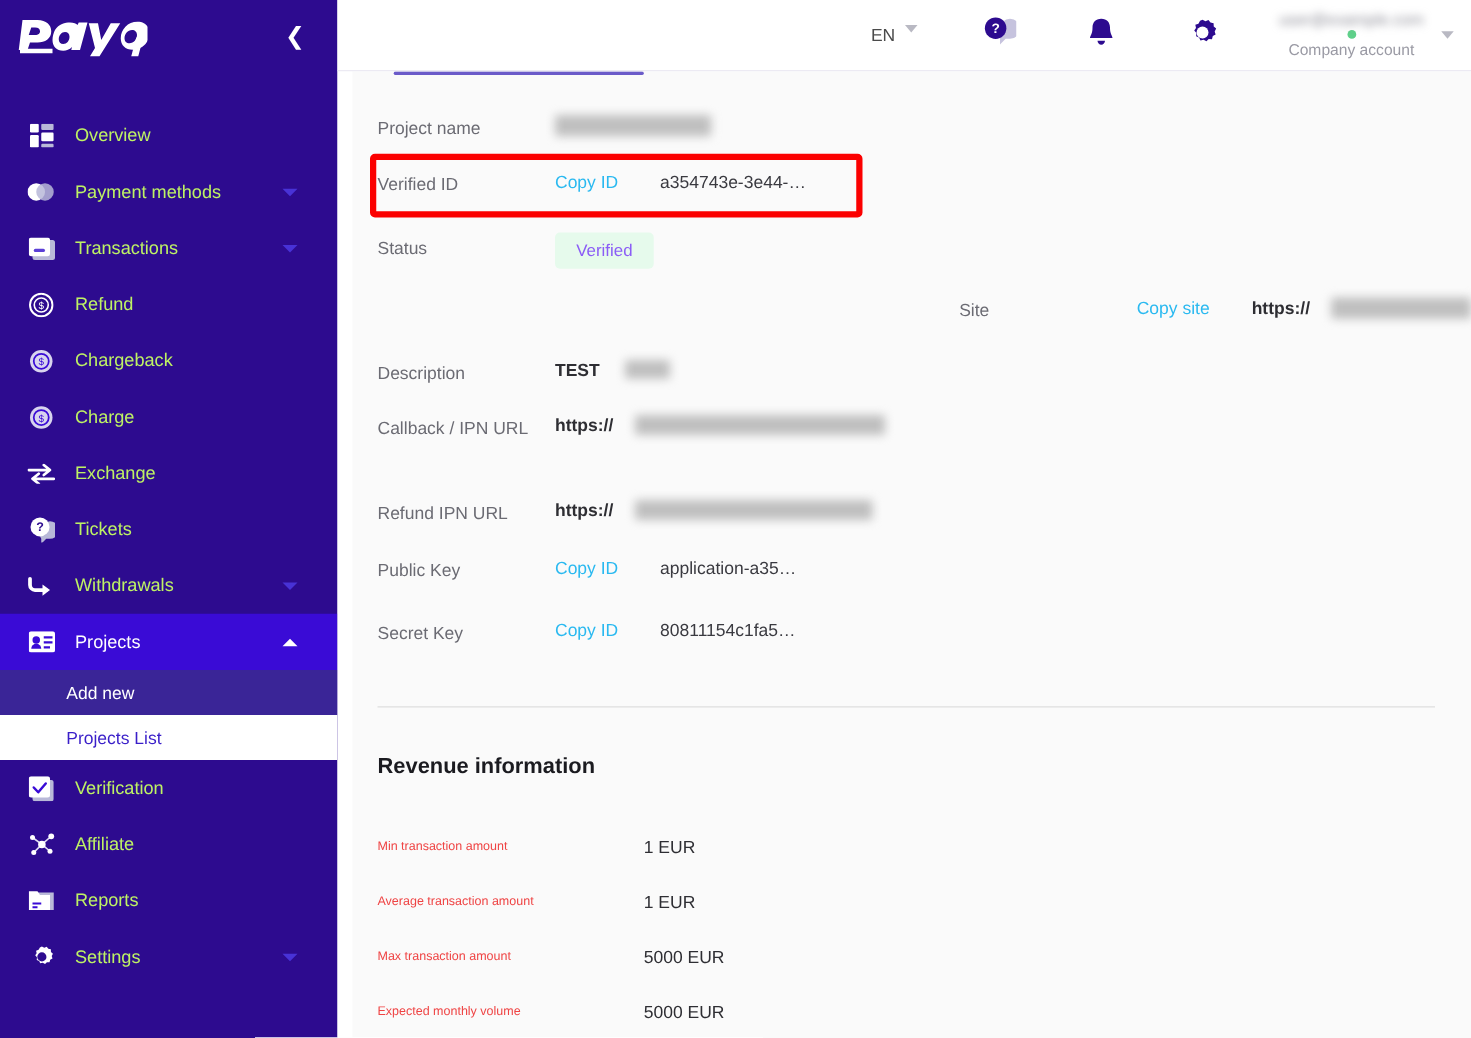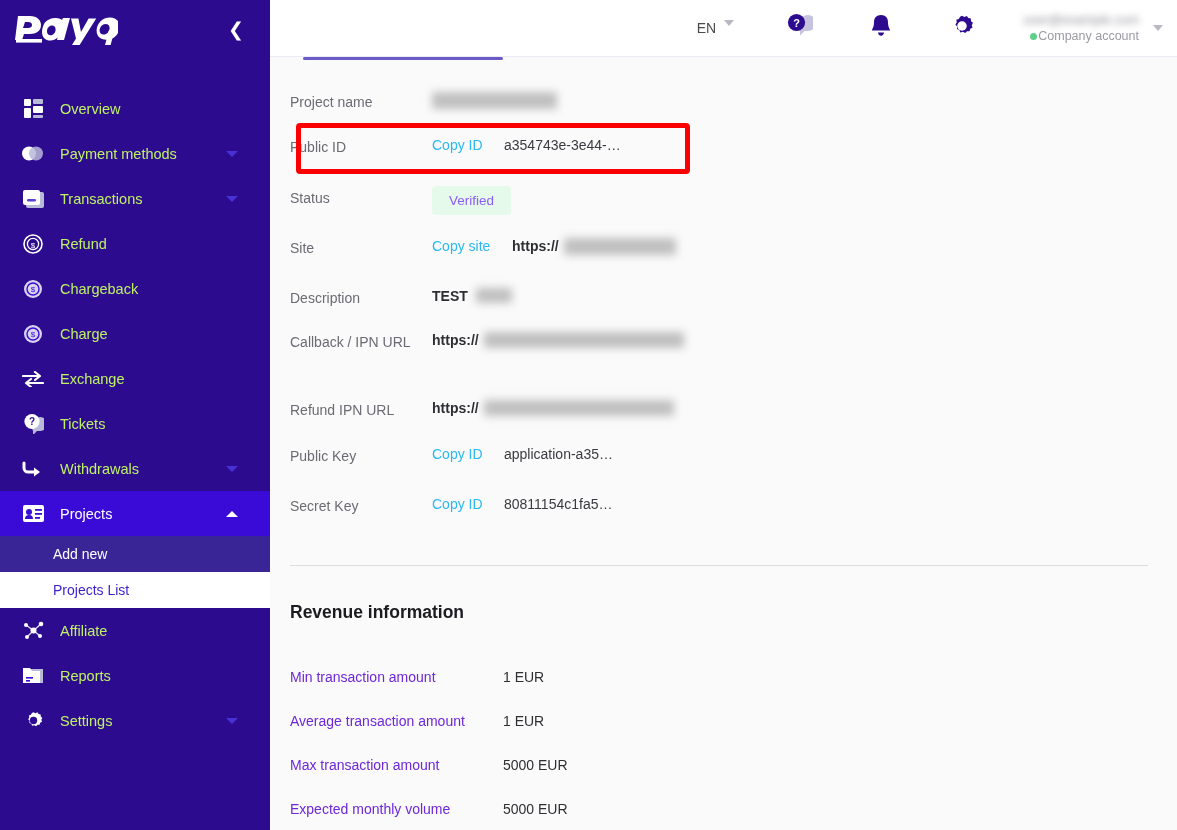--- a/index.html
+++ b/index.html
@@ -103,29 +103,30 @@
     display: flex; align-items: center; gap: 14px; cursor: pointer;
   }
   .acct-txt { text-align: right; line-height: 1.35; }
   .acct-email {
     font-size: 13px; color: #8d8d97;
     filter: blur(3.6px);
     user-select: none;
   }
   .acct-sub {
     font-size: 12.5px; color: #9a9aa4;
-    display: flex; align-items: center; gap: 1px; justify-content: flex-end;
+    display: flex; align-items: center; gap: 1px; justify-content: flex-end; flex-direction: column;
   }
   .dot-green { width: 7px; height: 7px; border-radius: 50%; background: #5fd08a; display:inline-block;}
 
   .content {
     background: #fafafa;
     height: 773px;
     position: relative;
     overflow: hidden;
+    margin-left: 12px;
   }
   .tab-underline {
     position: absolute;
     left: 33px; top: 0px;
     width: 200px; height: 3px;
     background: #6b5bc9;
     border-radius: 2px;
   }
   .rows { padding-top: 33px; }
   .row {
@@ -138,21 +139,21 @@
     width: 142px;
     flex: 0 0 142px;
     font-size: 14px;
     color: #6b6b73;
     padding-top: 2px;
     line-height: 1.45;
   }
   .row-value {
     font-size: 14px;
     color: #333338;
-    display: flex; align-items: baseline; gap: 4px;
+    display: flex; align-items: baseline; gap: 16px;
     padding-top: 2px;
   }
   .copy-link {
     color: #2ab9f0; font-size: 14px; cursor: pointer;
     width: 68px; flex: 0 0 68px;
   }
   .copy-link.wide { width: 76px; flex: 0 0 76px; }
   .mono-val { color: #3a3a40; font-size: 14px; white-space: nowrap; }
   .badge-verified {
     background: #e6faec;
@@ -179,21 +180,21 @@
     height: 1px; background: #dedede;
   }
   .section-title {
     font-size: 17.5px; font-weight: 700; color: #1b1b20;
     padding: 36px 0 0 20px;
   }
   .rev-rows { padding-top: 32px; }
   .rev-row {
     display: flex; align-items: center; height: 44px; padding-left: 20px;
   }
-  .rev-label { width: 213px; flex: 0 0 213px; font-size: 14px; color: #6d28d9; }
+  .rev-label { width: 213px; flex: 0 0 213px; font-size: 10px; color: #ef4444; }
   .rev-value { font-size: 14px; color: #2e2e33; }
 
   
   .annot-box {
     position: absolute;
     left: 296px; top: 123px;
     width: 394px; height: 51px;
     border: 5px solid #fb0000;
     border-radius: 4px;
     pointer-events: none;
@@ -343,20 +344,30 @@
 
       <div class="subnav">
         <div class="sub-item">
           <span>Add new</span>
         </div>
         <div class="sub-item white">
           <span>Projects List</span>
         </div>
       </div>
 
+      <div class="nav-item">
+        <span class="ico">
+          <svg width="20" height="20" viewBox="0 0 20 20">
+              <rect x="3" y="3" width="17" height="17" rx="2" fill="#b9b9d8"></rect>
+              <rect x="0" y="0" width="17" height="17" rx="2" fill="#fff"></rect>
+              <path d="M4 9 l3.6 3.8 6-7" stroke="#3a0bd6" stroke-width="2" fill="none" stroke-linecap="round" stroke-linejoin="round"></path>
+            </svg>
+        </span>
+        <span class="nav-label">Verification</span>
+      </div>
 
       <div class="nav-item">
         <span class="ico">
           <svg width="21" height="21" viewBox="0 0 21 21">
               <g stroke="#e3e0f4" stroke-width="1.3">
                 <line x1="10.5" y1="10.5" x2="3" y2="5"></line>
                 <line x1="10.5" y1="10.5" x2="18" y2="4"></line>
                 <line x1="10.5" y1="10.5" x2="4" y2="17"></line>
                 <line x1="10.5" y1="10.5" x2="17" y2="16"></line>
               </g>
@@ -452,35 +463,35 @@
       <div class="rows">
 
         <div class="row">
           <div class="row-label">Project name</div>
           <div class="row-value">
             <span class="blur-chip" style="width:125px;height:17px;">xxxxxxxxxxxx</span>
           </div>
         </div>
 
         <div class="row" style="min-height:51px;">
-          <div class="row-label">Public ID</div>
+          <div class="row-label">Verified ID</div>
           <div class="row-value">
             <span class="copy-link">Copy ID</span>
             <span class="mono-val">a354743e-3e44-…</span>
           </div>
         </div>
 
         <div class="row" style="min-height:50px;">
           <div class="row-label">Status</div>
           <div class="row-value" style="padding-top:0;">
             <span class="badge-verified">Verified</span>
           </div>
         </div>
 
-        <div class="row" style="min-height:50px;">
+        <div class="row" style="min-height:50px;justify-content:flex-end;">
           <div class="row-label">Site</div>
           <div class="row-value">
             <span class="copy-link wide">Copy site</span>
             <span class="url-pre">https://</span>
             <span class="blur-chip" style="width:112px;height:17px;margin-left:1px;">xxxxxxxxx</span>
           </div>
         </div>
 
         <div class="row" style="min-height:44px;">
           <div class="row-label">Description</div>

